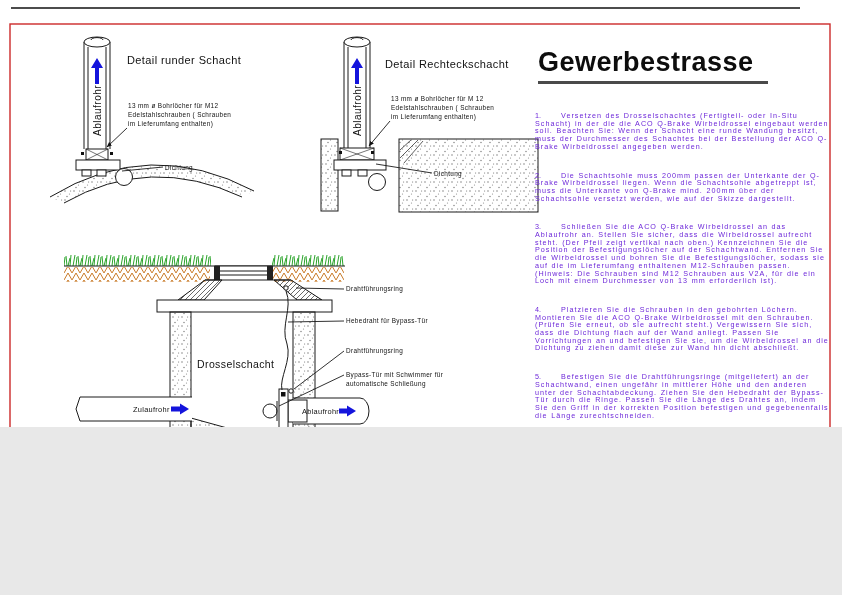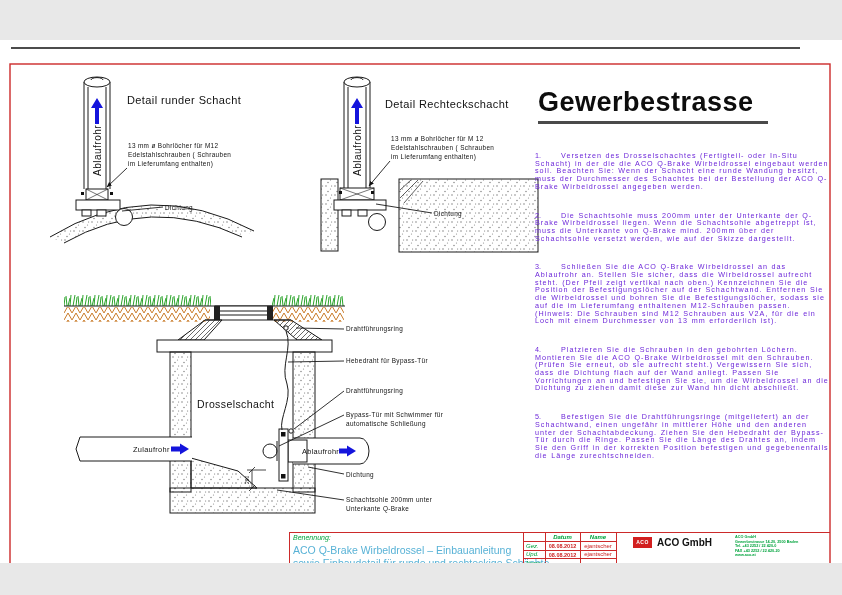--- a/index.html
+++ b/index.html
@@ -1,17 +1,17 @@
 <!DOCTYPE html>
 <html><head>
 <meta charset="utf-8">
 <style>
   html,body{margin:0;padding:0;background:#e8e8e8;}
-  .page{position:relative;width:842px;height:523px;background:#ffffff;overflow:hidden;
-        font-family:"Liberation Sans",sans-serif;margin-top:40px;}
+  .page{position:relative;width:842px;height:427px;background:#ffffff;overflow:hidden;
+        font-family:"Liberation Sans",sans-serif;}
   svg text{font-family:"Liberation Sans",sans-serif;fill:#111;}
   .dtitle{font-size:11px;letter-spacing:.4px;}
   .dlab{font-size:6.4px;letter-spacing:.35px;}
   .dpipe{font-size:7.4px;letter-spacing:.3px;}
   .drot{font-size:10px;letter-spacing:.5px;}
   .dbig{font-size:10.5px;letter-spacing:.4px;}
   .ddim{font-size:5px;}
 
   .heading{position:absolute;left:538px;top:47px;font-size:27px;font-weight:bold;
            letter-spacing:.5px;color:#0d0d0d;border-bottom:3px solid #4a4a4a;
@@ -232,21 +232,21 @@
   <text class="dlab" x="346" y="386">automatische Schließung</text>
   <text class="dlab" x="346" y="437">Dichtung</text>
   <text class="dlab" x="346" y="462">Schachtsohle 200mm unter</text>
   <text class="dlab" x="346" y="471">Unterkante Q-Brake</text>
 </svg>
 
 <div class="heading">Gewerbestrasse</div>
 
 <div class="instructions">
   <p><span class="inum">1.</span><span>Versetzen des Drosselschachtes (Fertigteil- oder In-Situ Schacht) in der die die ACO Q-Brake Wirbeldrossel eingebaut werden soll. Beachten Sie: Wenn der Schacht eine runde Wandung besitzt, muss der Durchmesser des Schachtes bei der Bestellung der ACO Q-Brake Wirbeldrossel angegeben werden.</span></p>
-  <p><span class="inum">2.</span><span>Die Schachtsohle muss 200mm unter der Unterkante der Q-Brake Wirbeldrossel liegen. Wenn die Schachtsohle abgetreppt ist, muss die Unterkante von Q-Brake mind. 200mm über der Schachtsohle versetzt werden, wie auf der Skizze dargestellt.</span></p>
+  <p><span class="inum">2.</span><span>Die Schachtsohle muss 200mm passen der Unterkante der Q-Brake Wirbeldrossel liegen. Wenn die Schachtsohle abgetreppt ist, muss die Unterkante von Q-Brake mind. 200mm über der Schachtsohle versetzt werden, wie auf der Skizze dargestellt.</span></p>
   <p><span class="inum">3.</span><span>Schließen Sie die ACO Q-Brake Wirbeldrossel an das Ablaufrohr an. Stellen Sie sicher, dass die Wirbeldrossel aufrecht steht. (Der Pfeil zeigt vertikal nach oben.) Kennzeichnen Sie die Position der Befestigungslöcher auf der Schachtwand. Entfernen Sie die Wirbeldrossel und bohren Sie die Befestigungslöcher, sodass sie auf die im Lieferumfang enthaltenen M12-Schrauben passen. (Hinweis: Die Schrauben sind M12 Schrauben aus V2A, für die ein Loch mit einem Durchmesser von 13 mm erforderlich ist).</span></p>
   <p><span class="inum">4.</span><span>Platzieren Sie die Schrauben in den gebohrten Löchern. Montieren Sie die ACO Q-Brake Wirbeldrossel mit den Schrauben. (Prüfen Sie erneut, ob sie aufrecht steht.) Vergewissern Sie sich, dass die Dichtung flach auf der Wand anliegt. Passen Sie Vorrichtungen an und befestigen Sie sie, um die Wirbeldrossel an die Dichtung zu ziehen damit diese zur Wand hin dicht abschließt.</span></p>
   <p><span class="inum">5.</span><span>Befestigen Sie die Drahtführungsringe (mitgeliefert) an der Schachtwand, einen ungefähr in mittlerer Höhe und den anderen unter der Schachtabdeckung. Ziehen Sie den Hebedraht der Bypass-Tür durch die Ringe. Passen Sie die Länge des Drahtes an, indem Sie den Griff in der korrekten Position befestigen und gegebenenfalls die Länge zurechtschneiden.</span></p>
 </div>
 
 <div class="tb">
 
   <div class="rl" style="left:0;top:0;width:541px;height:1.4px;"></div>
   <div class="rl" style="left:0;top:0;width:1.4px;height:76px;"></div>
   <div class="rl" style="left:234px;top:0;width:1.4px;height:76px;"></div>

